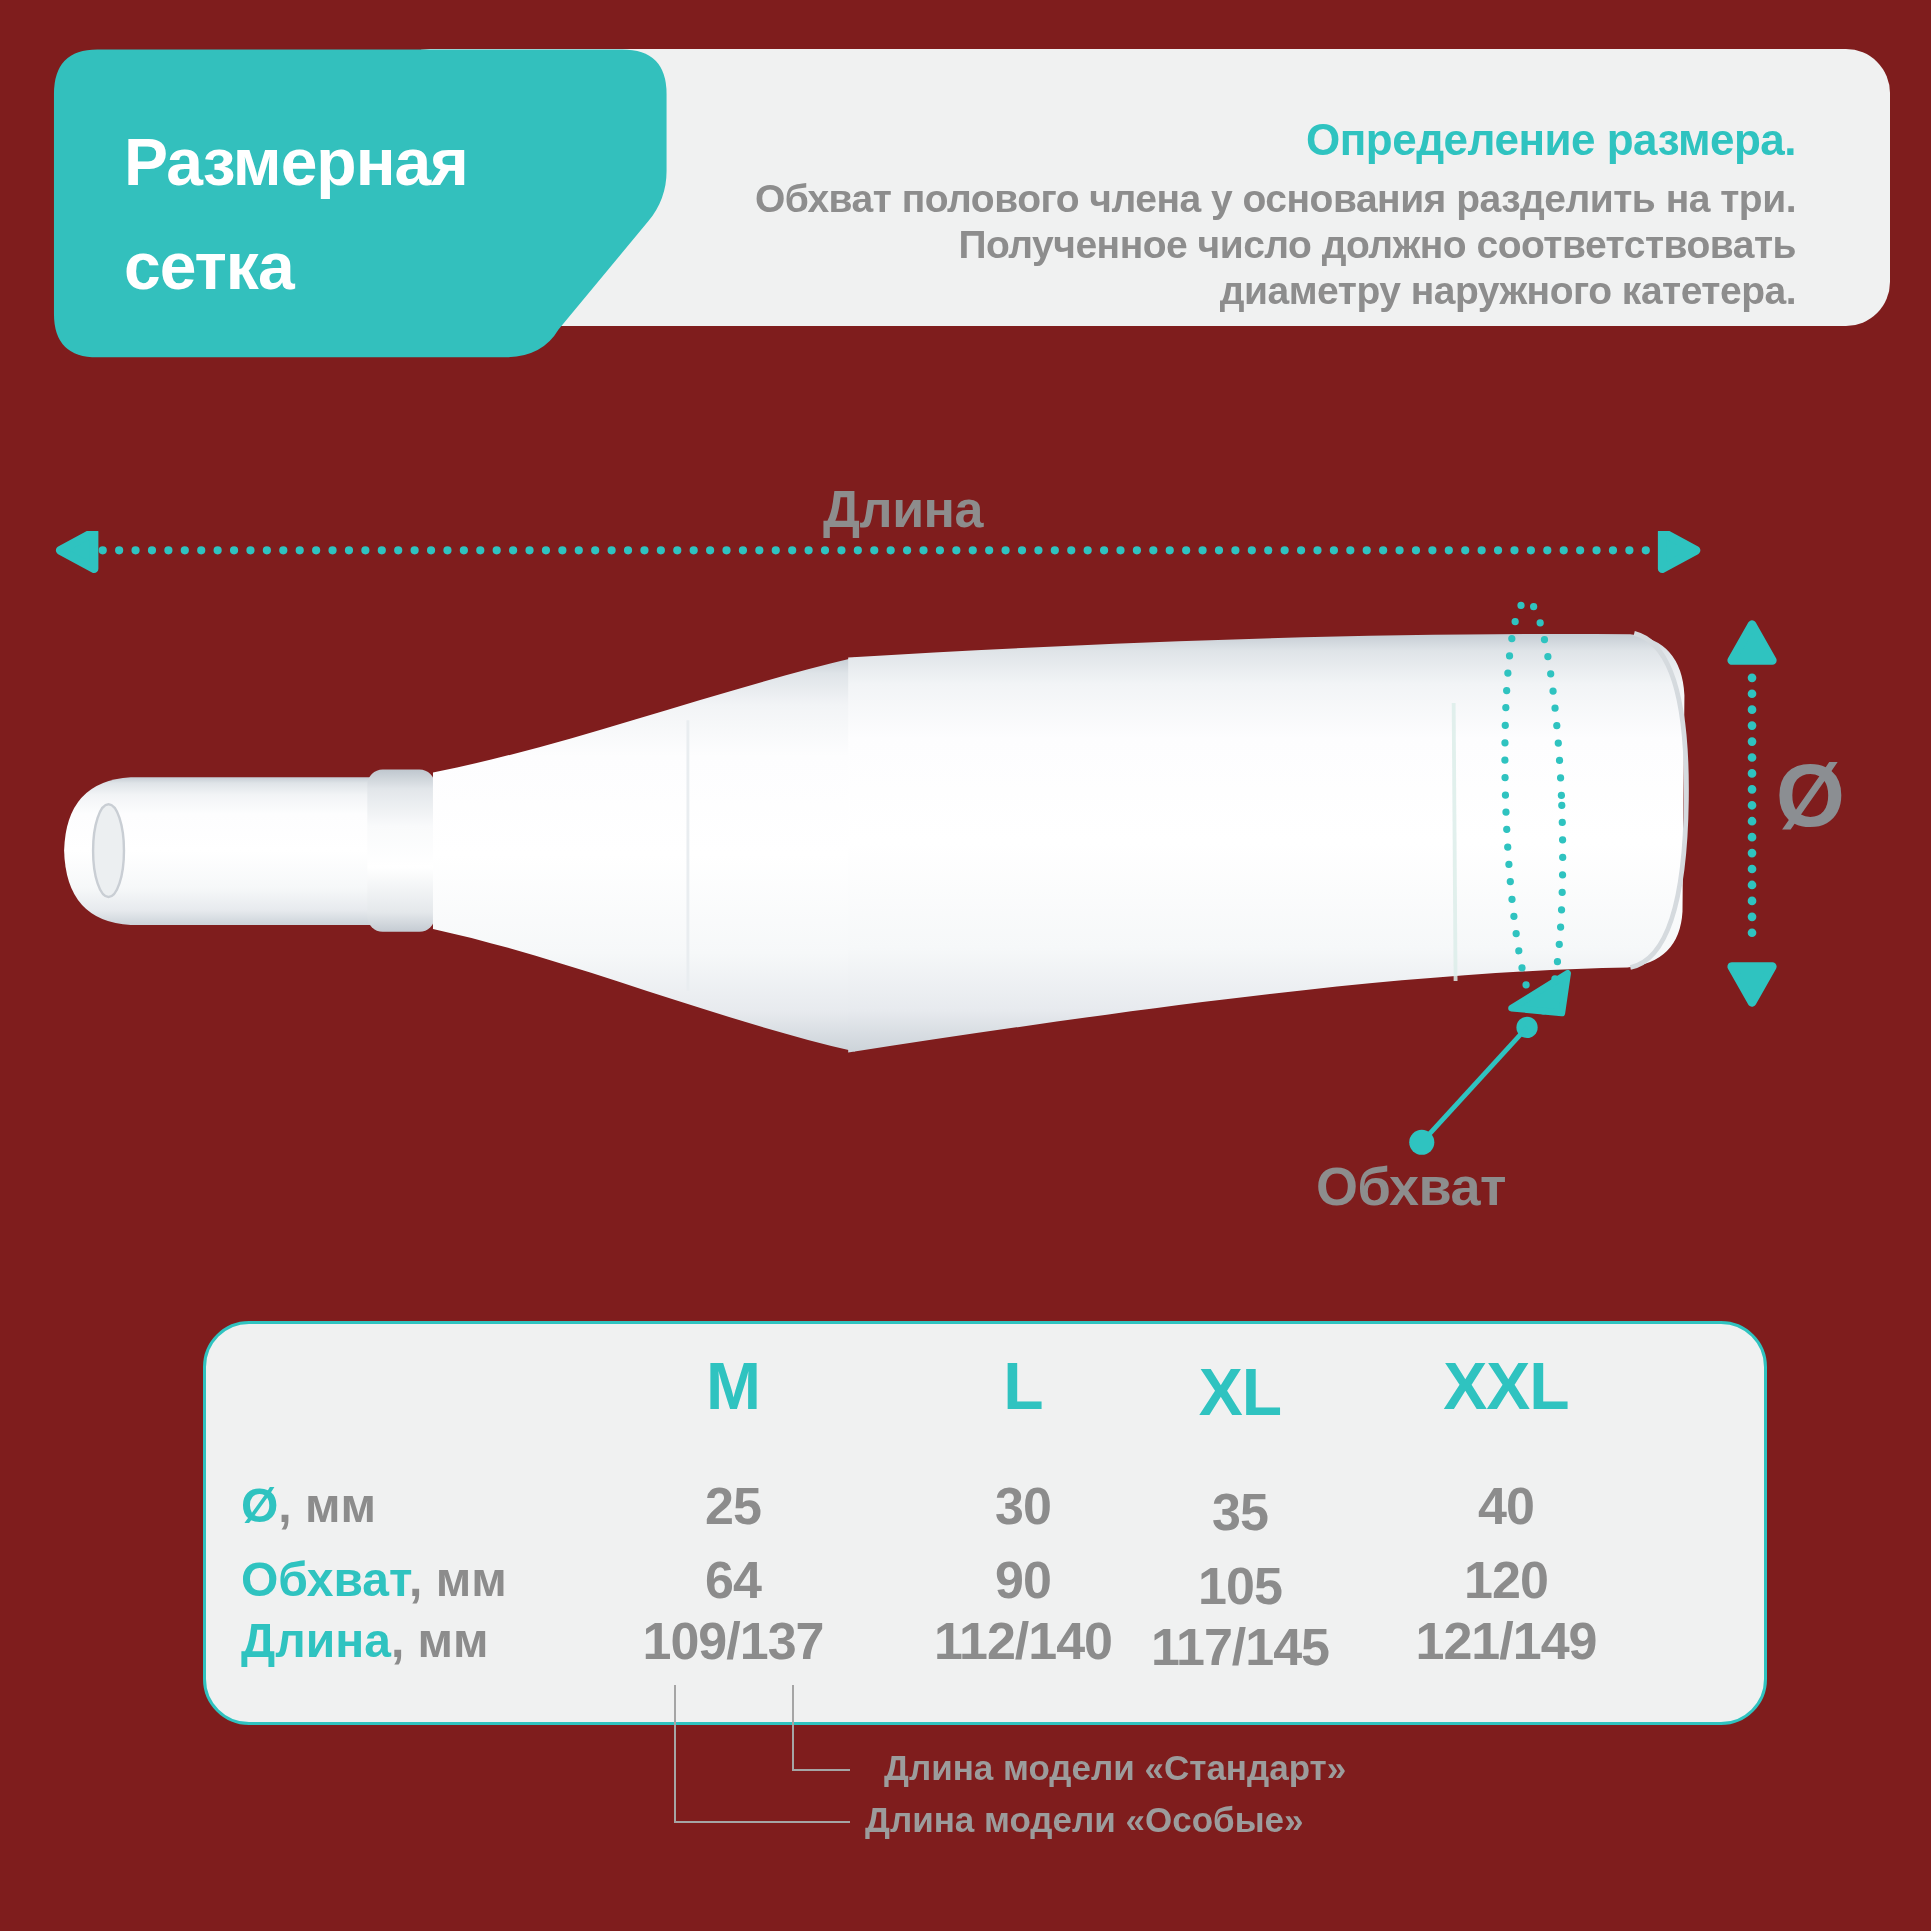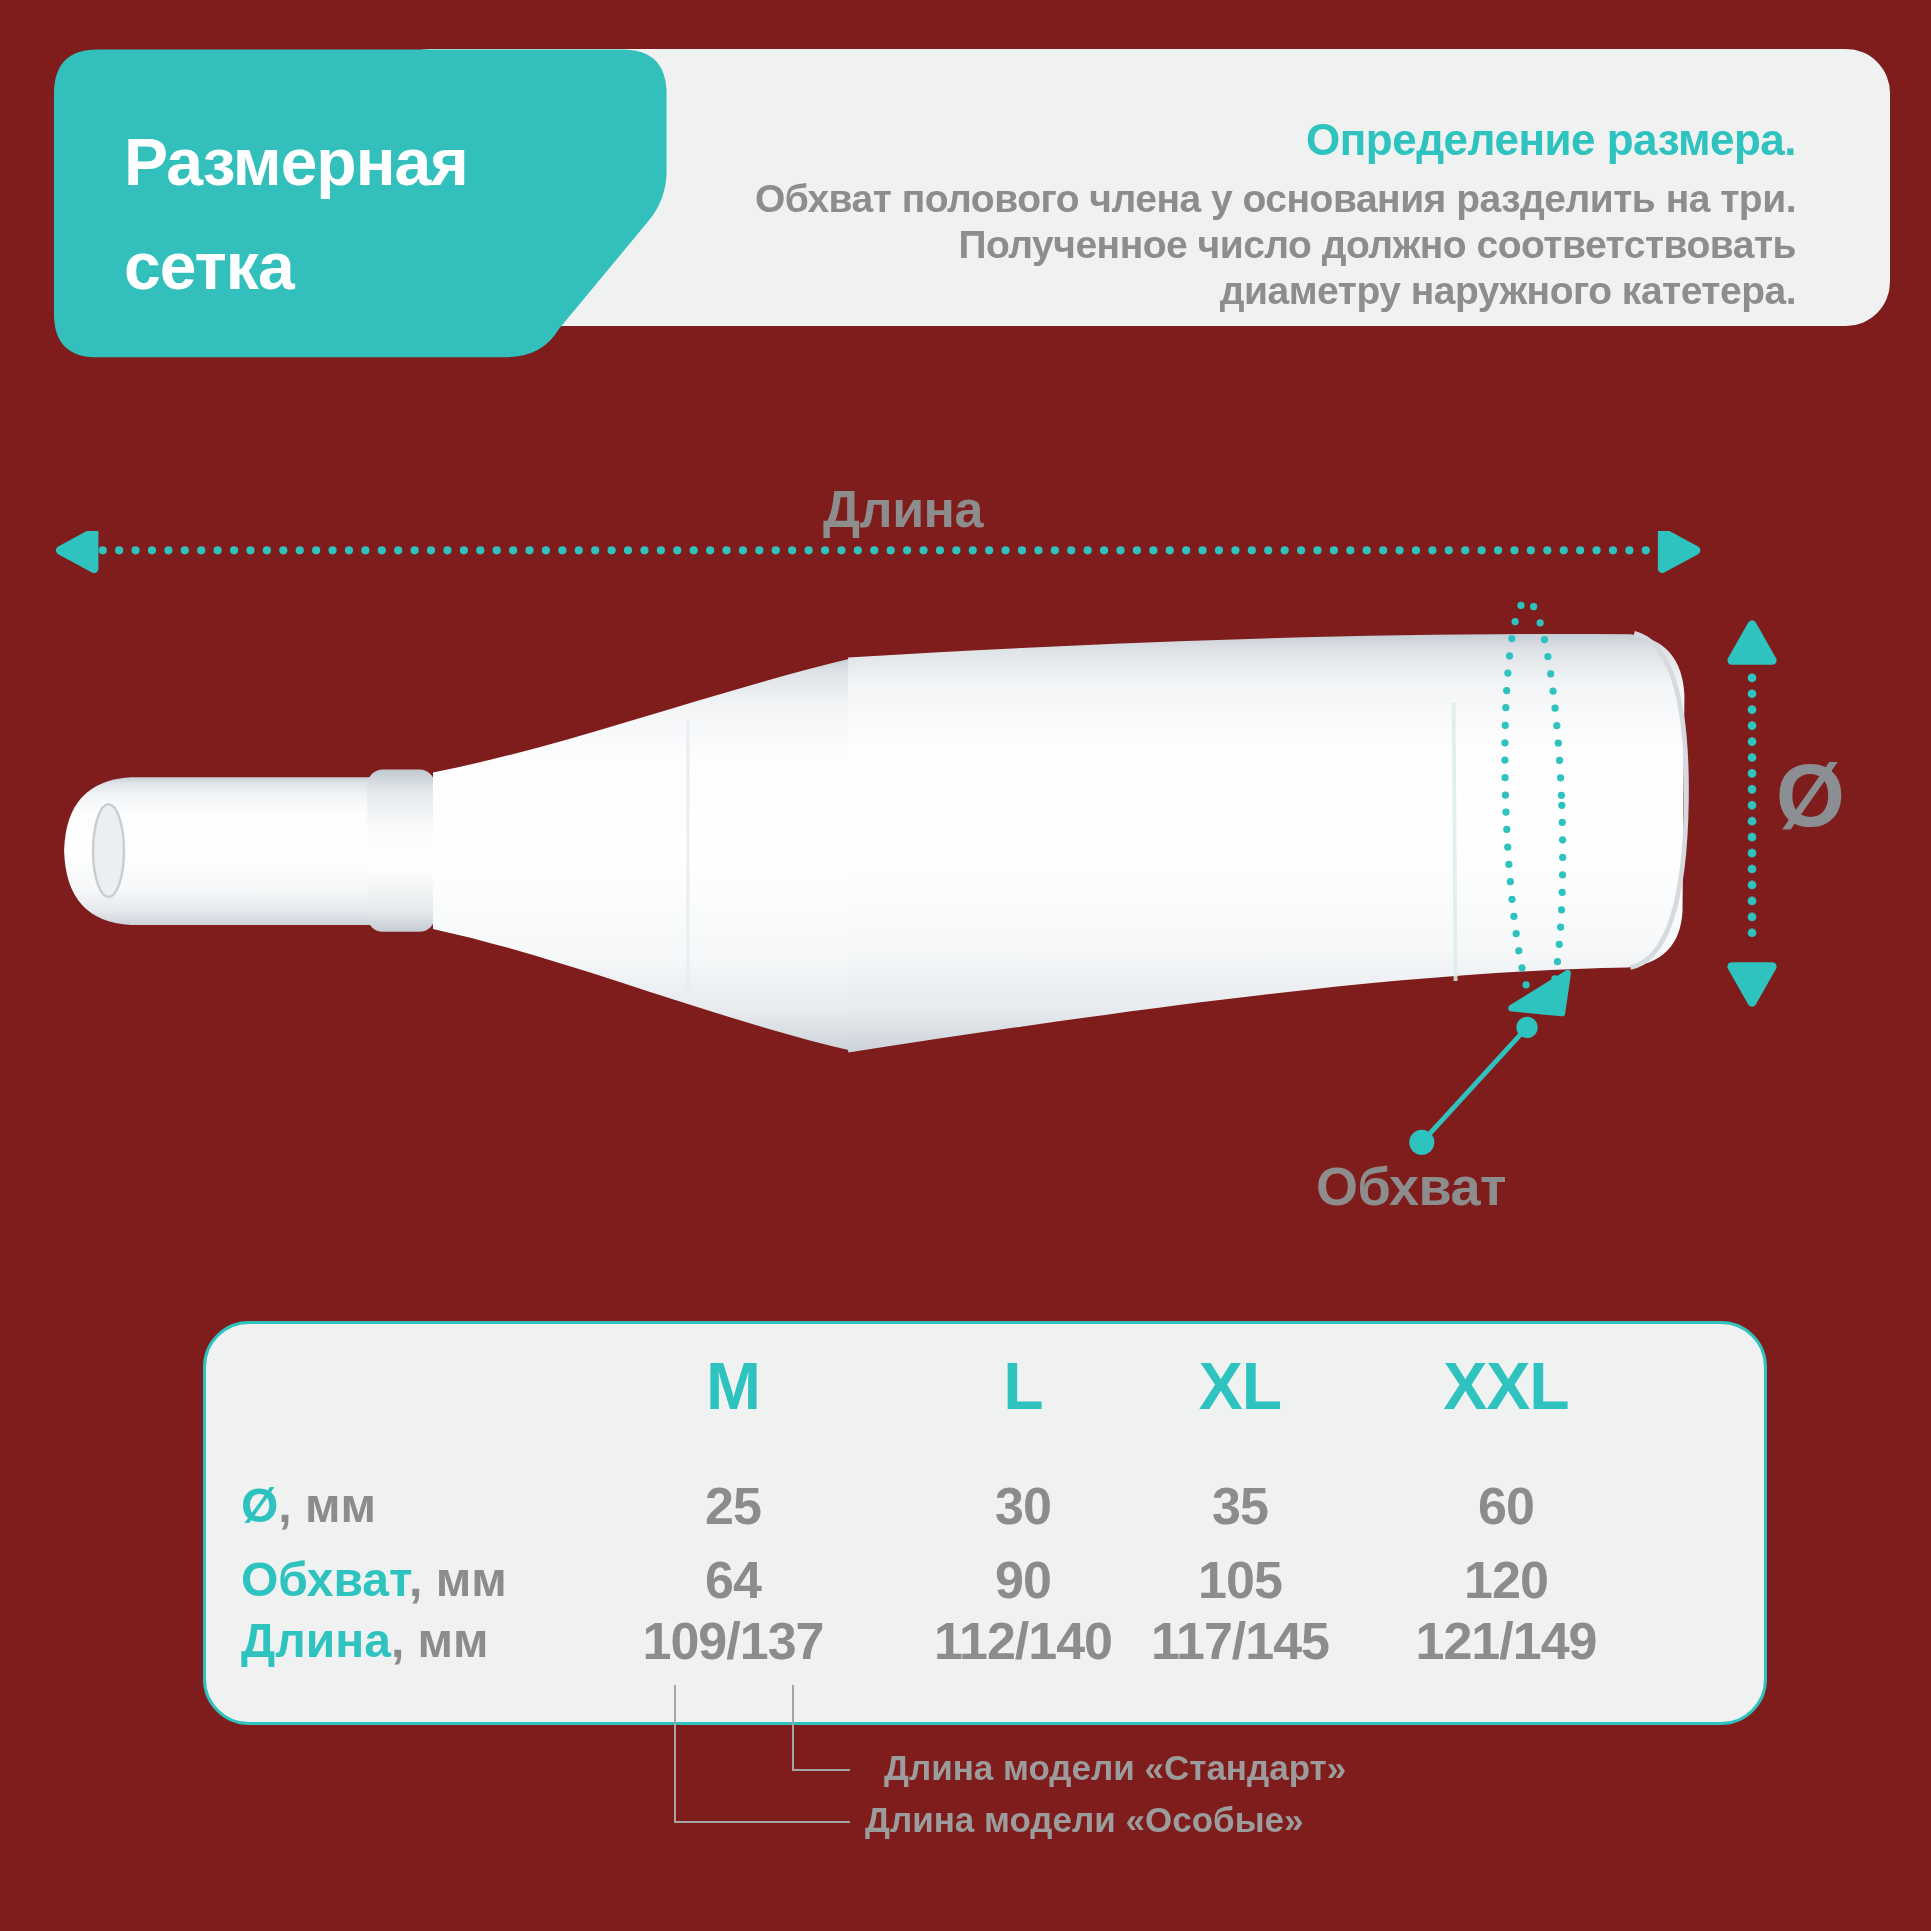--- a/index.html
+++ b/index.html
@@ -26,21 +26,21 @@
   
   .size-table{left:203px;top:1321px;width:1564px;height:404px;background:#f0f1f1;
               border:3.9px solid #2fc3c0;border-radius:46px;box-sizing:border-box;z-index:1;}
   .trow{position:absolute;left:0;width:100%;height:70px;line-height:70px;}
   .thead-row{top:27px;}
   .data-row-0{top:147px;}
   .data-row-1{top:221px;}
   .data-row-2{top:282px;}
   .th{position:absolute;text-align:center;width:232px;color:#2fc3c0;font-size:66px;letter-spacing:-1px;}
   .td{position:absolute;text-align:center;width:232px;color:#8c8c8c;font-size:52px;letter-spacing:-1px;}
-  .c1{left:411px;} .c2{left:701px;} .c3{left:918px;} .c4{left:1184px;}
+  .c1{left:411px;} .c2{left:701px;} .c3{left:918px;margin-top:6px;} .c4{left:1184px;}
   .tlabel{position:absolute;left:35px;width:338px;text-align:left;font-size:48px;white-space:nowrap;}
   .tlabel .lname{color:#2fc3c0;}
   .tlabel .lunit{color:#8c8c8c;}
 
   
   .fn-elbow{border-left:2.9px solid #a5a5a5;border-bottom:2.9px solid #a5a5a5;z-index:2;}
   .fn-elbow-1{left:792px;top:1685px;width:56px;height:84px;}
   .fn-elbow-2{left:674px;top:1685px;width:174px;height:136px;}
   .fn-text{color:#9c9c9c;font-size:35px;white-space:nowrap;z-index:3;}
   .fn-text-1{left:884px;top:1748px;}
@@ -137,21 +137,21 @@
       <span class="th c2">L</span>
       <span class="th c3">XL</span>
       <span class="th c4">XXL</span>
     </div>
 
     <div class="trow data-row-0">
       <span class="tlabel"><span class="lname">Ø</span><span class="lunit">, мм</span></span>
       <span class="td c1">25</span>
       <span class="td c2">30</span>
       <span class="td c3">35</span>
-      <span class="td c4">60</span>
+      <span class="td c4">40</span>
     </div>
 
     <div class="trow data-row-1">
       <span class="tlabel"><span class="lname">Обхват</span><span class="lunit">, мм</span></span>
       <span class="td c1">64</span>
       <span class="td c2">90</span>
       <span class="td c3">105</span>
       <span class="td c4">120</span>
     </div>
 

